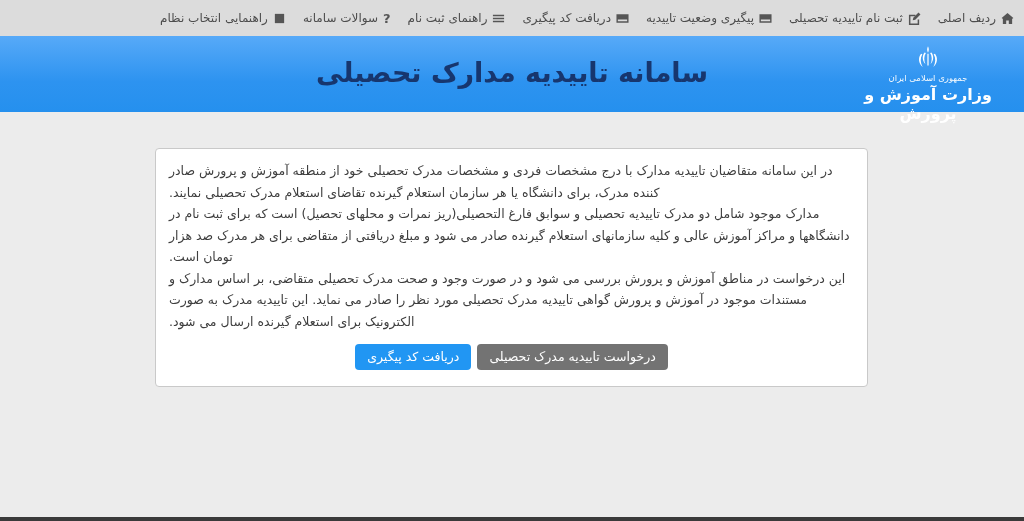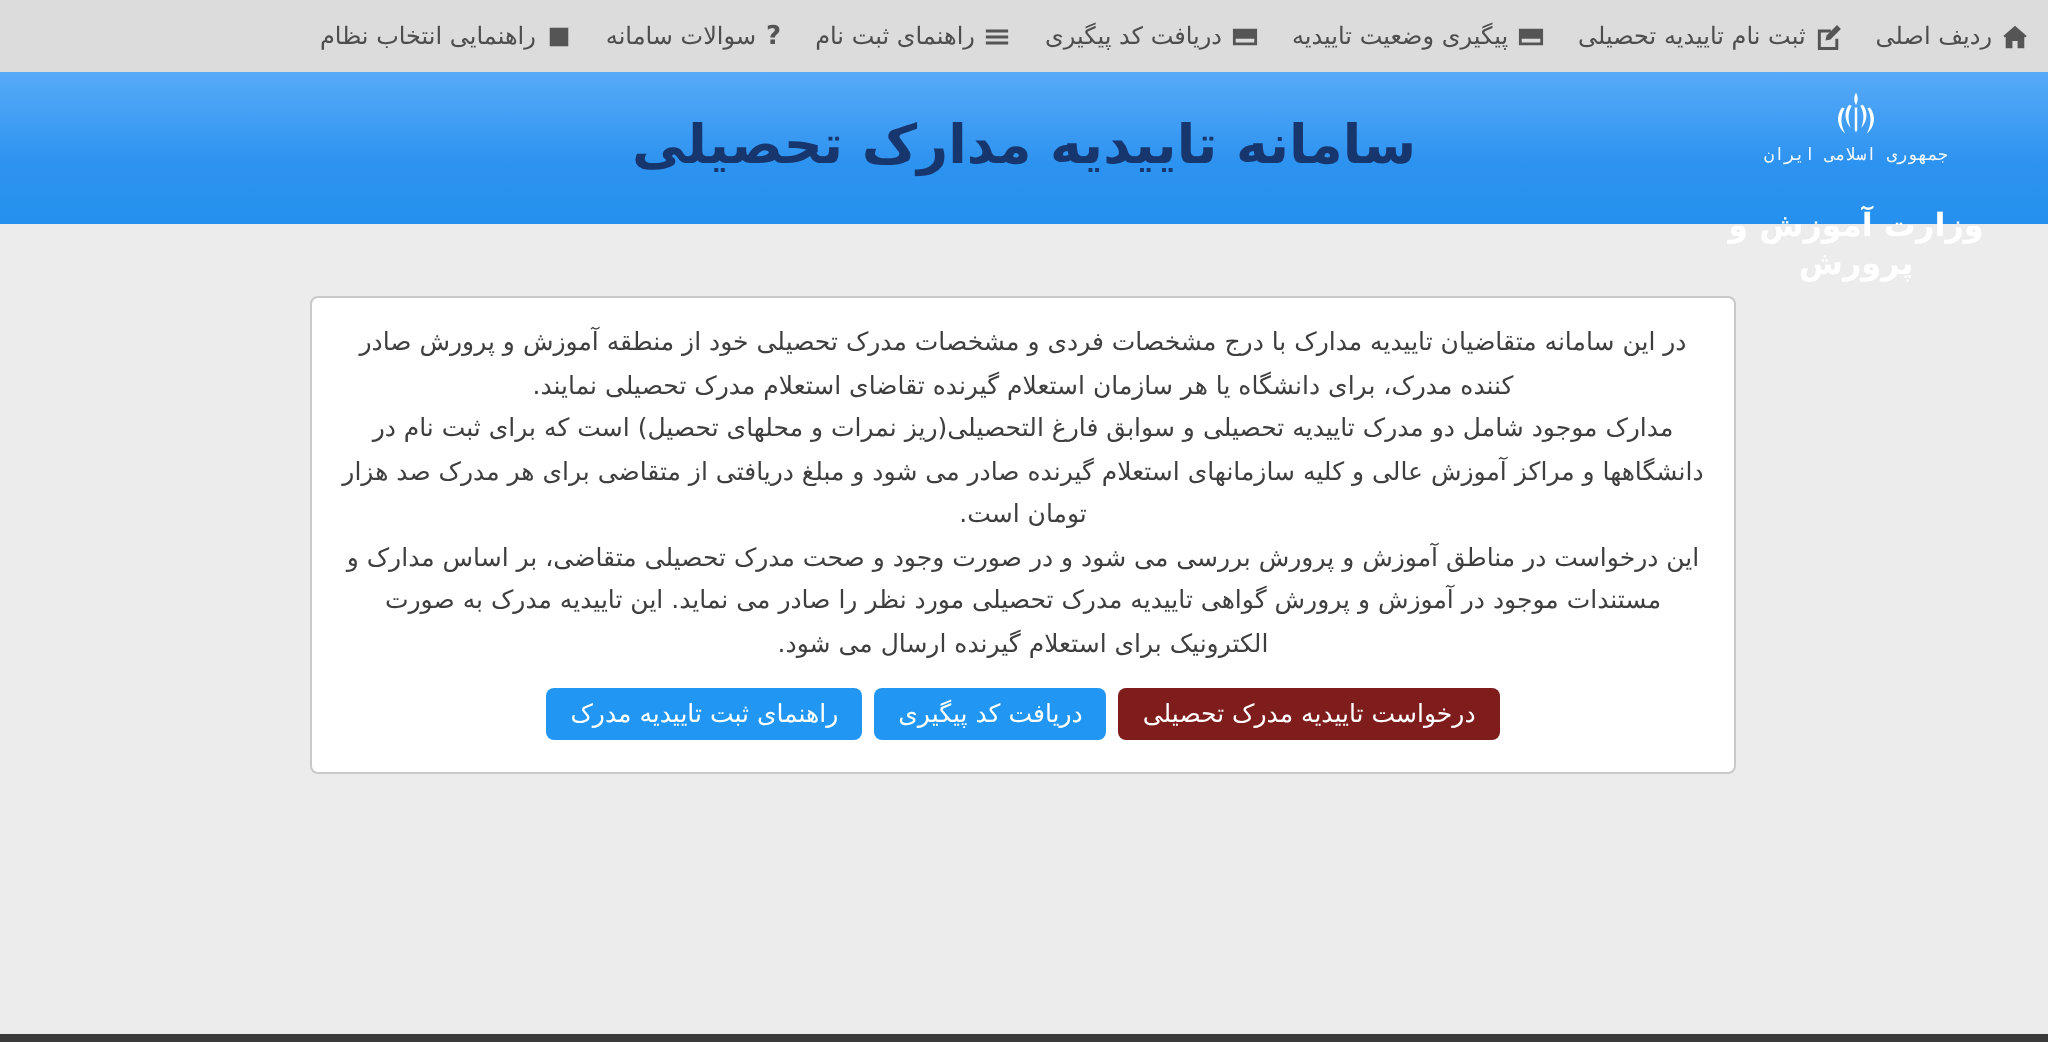--- a/index.html
+++ b/index.html
@@ -47,57 +47,57 @@
   .logo-block {
     position: absolute;
     top: 8px;
     right: 26px;
     width: 140px;
     text-align: center;
     color: #ffffff;
   }
   .emblem { width: 30px; height: 28px; margin: 0 auto 1px; }
   .emblem svg { width:100%; height:100%; display:block; fill:#ffffff; }
-  .logo-line1 { font-size: 8.5px; opacity: .95; margin-bottom: 20px; font-family: Liberation Mono, monospace; }
+  .logo-line1 { font-size: 8.5px; opacity: .95; margin-bottom: 2px; }
   .logo-line2 { font-size: 16px; font-weight: bold; }
   
   .card {
     position: absolute;
     top: 148px;
     right: 156px;
     width: 713px;
     background: #ffffff;
     border: 1px solid #c9c9c9;
     border-radius: 4px;
     padding: 11px 13px 16px 13px;
   }
   .card p {
     font-size: 12.5px;
     line-height: 21.5px;
     color: #3e3e3e;
-    text-align: center;
+    text-align: left;
   }
   .buttons-row {
     display: flex;
     justify-content: center;
     gap: 6px;
     margin-top: 12px;
   }
   .btn {
     background: #2196f3;
     color: #ffffff;
     border: none;
     border-radius: 4px;
     font-size: 12.5px;
     padding: 5px 12px 6px;
     cursor: pointer;
     font-family: inherit;
     white-space: nowrap;
   }
-  .btn.primary { background: #7f1d1d; }
+  .btn.primary { background: #737373; }
   
   .bottom-bar {
     position: absolute;
     bottom: 0; left: 0;
     width: 100%; height: 4px;
     background: #3a3a3a;
   }
 </style>
 </head>
 <body>
@@ -178,18 +178,17 @@
     </div>
   </header>
 
   <main class="card">
     <p>در این سامانه متقاضیان تاییدیه مدارک با درج مشخصات فردی و مشخصات مدرک تحصیلی خود از منطقه آموزش و پرورش صادر کننده مدرک، برای دانشگاه یا هر سازمان استعلام گیرنده تقاضای استعلام مدرک تحصیلی نمایند.</p>
     <p>مدارک موجود شامل دو مدرک تاییدیه تحصیلی و سوابق فارغ التحصیلی(ریز نمرات و محلهای تحصیل) است که برای ثبت نام در دانشگاهها و مراکز آموزش عالی و کلیه سازمانهای استعلام گیرنده صادر می شود و مبلغ دریافتی از متقاضی برای هر مدرک صد هزار تومان است.</p>
     <p>این درخواست در مناطق آموزش و پرورش بررسی می شود و در صورت وجود و صحت مدرک تحصیلی متقاضی، بر اساس مدارک و مستندات موجود در آموزش و پرورش گواهی تاییدیه مدرک تحصیلی مورد نظر را صادر می نماید. این تاییدیه مدرک به صورت الکترونیک برای استعلام گیرنده ارسال می شود.</p>
     <div class="buttons-row">
       <button class="btn primary">درخواست تاییدیه مدرک تحصیلی</button>
       <button class="btn">دریافت کد پیگیری</button>
-      <button class="btn">راهنمای ثبت تاییدیه مدرک</button>
     </div>
   </main>
 
   <div class="bottom-bar"></div>
 </div>
 
 </body></html>

